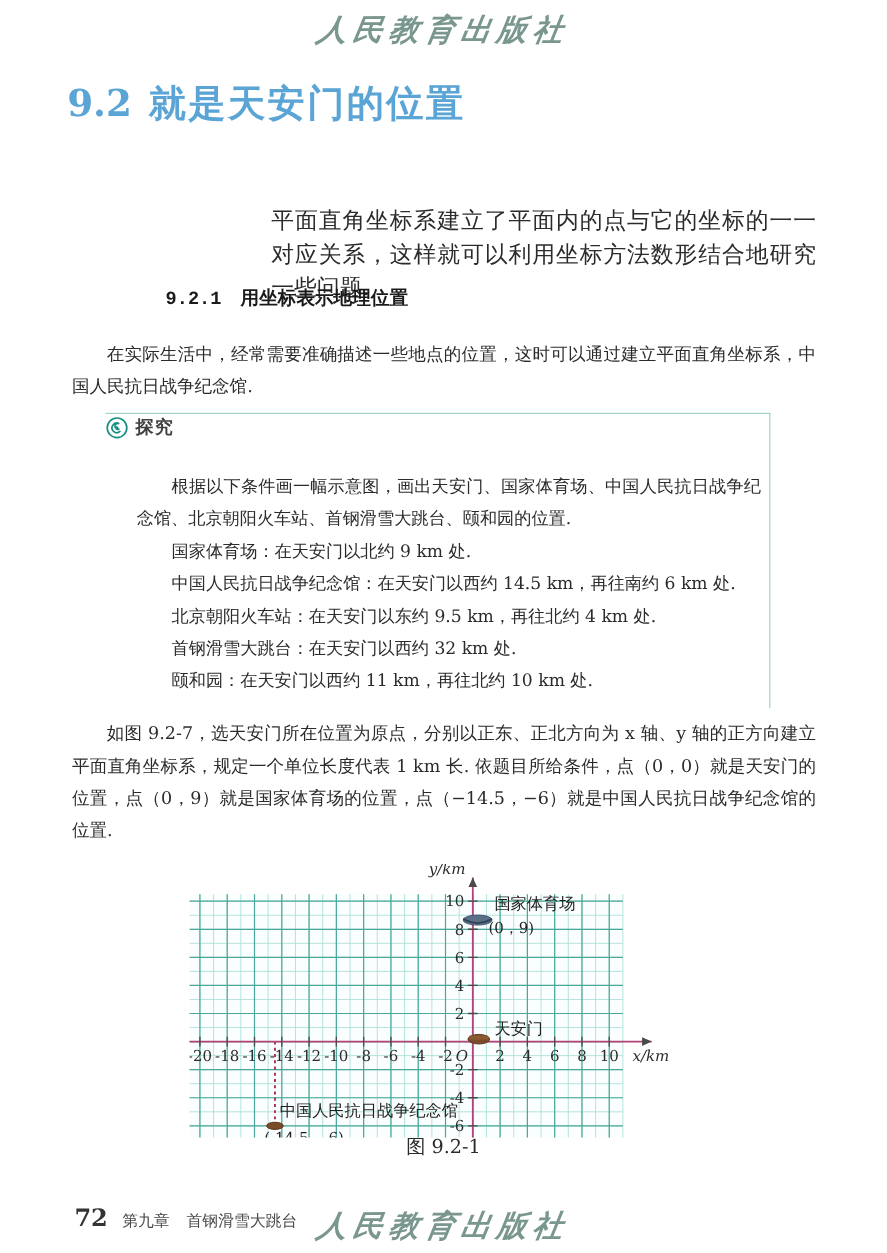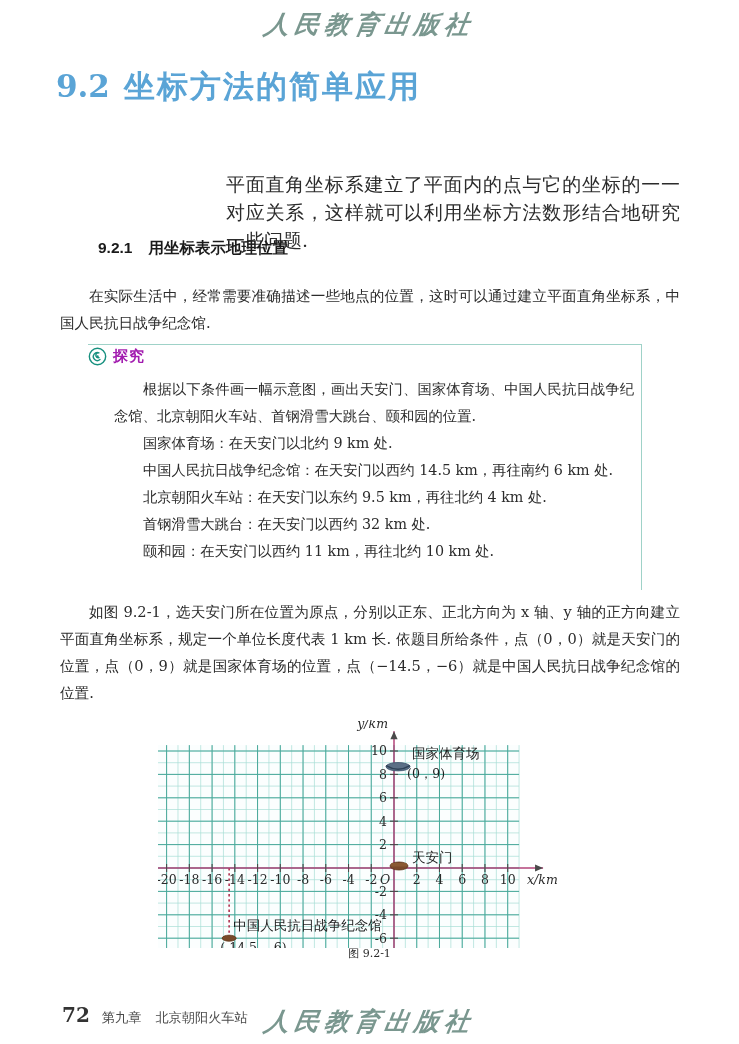--- a/index.html
+++ b/index.html
@@ -64,21 +64,21 @@
   .sub-title {
     position: absolute;
     left: 98px;
     top: 238px;
     font-family: "DejaVu Sans", "Liberation Sans", sans-serif;
     font-size: 15.5px;
     font-weight: bold;
     color: #1a1a1a;
     white-space: nowrap;
   }
-  .sub-title .sn { padding-right: 16px; font-family: Liberation Sans, sans-serif; }
+  .sub-title .sn { padding-right: 16px; font-family: Liberation Mono, monospace; margin-left: 40px; }
 
   
   .para {
     position: absolute;
     font-size: 14.6px;
     line-height: 27px;
     text-align: justify;
     color: #2b2b2b;
   }
   .para.p1 { left: 60px; top: 282px; width: 620px; text-indent: 29px; }
@@ -99,54 +99,54 @@
   .inquiry .rule-right {
     position: absolute; right: 0; top: 0; width: 1px; height: 246px;
     background: #9fd2c8;
   }
   .inquiry .head {
     position: absolute; left: 0; top: 3px;
     display: flex; align-items: center; gap: 6px;
   }
   .inquiry .head .label {
     font-family: Liberation Sans, sans-serif;
-    font-size: 15px; font-weight: bold; color: #a21caf;
+    font-size: 15px; font-weight: bold; color: #404040;
     letter-spacing: 1px;
   }
   .explore-icon { display:block; }
   .inquiry .body {
     position: absolute;
     left: 26px;
     top: 32px;
     width: 520px;
     font-size: 14.3px;
     line-height: 27px;
     color: #2b2b2b;
     text-align: justify;
   }
-  .inquiry .body .lead { text-indent: 29px; }
+  .inquiry .body .lead { text-indent: 29px; margin-top: 17px; }
   .inquiry .body .item { text-indent: 29px; }
 
   
   .figure {
     position: absolute;
     left: 0; top: 714px;
     width: 739px;
     height: 250px;
   }
   .plot {
     position: absolute;
     left: 158px;
     top: 6px;
   }
   .fig-caption {
     position: absolute;
     left: 0; top: 232px; width: 739px;
     text-align: center;
-    font-size: 11px;
+    font-size: 16px;
     color: #2b2b2b;
   }
 
   
   .footer {
     position: absolute;
     left: 62px;
     top: 1003px;
     font-size: 13.2px;
     color: #4a4a4a;
@@ -154,21 +154,21 @@
   }
   .footer .pg { font-weight: bold; font-size: 20px; padding-right: 12px; color:#333; }
   .footer .ch { padding-right: 14px; margin-top: 36px; }
 </style>
 </head>
 <body>
 
 <div class="pub-mark top">人民教育出版社</div>
 
 <div class="sec-title">
-  <span class="num">9.2</span><span>坐标方法的简单应用</span>
+  <span class="num">9.2</span><span>就是天安门的位置</span>
 </div>
 
 <div class="intro">平面直角坐标系建立了平面内的点与它的坐标的一一对应关系，这样就可以利用坐标方法数形结合地研究一些问题.</div>
 
 <div class="sub-title">
   <span class="sn">9.2.1</span><span>用坐标表示地理位置</span>
 </div>
 
 <div class="para p1">在实际生活中，经常需要准确描述一些地点的位置，这时可以通过建立平面直角坐标系，中国人民抗日战争纪念馆.</div>
 
@@ -190,21 +190,21 @@
   <div class="body">
     <div class="lead">根据以下条件画一幅示意图，画出天安门、国家体育场、中国人民抗日战争纪念馆、北京朝阳火车站、首钢滑雪大跳台、颐和园的位置.</div>
     <div class="item">国家体育场：在天安门以北约 9 km 处.</div>
     <div class="item">中国人民抗日战争纪念馆：在天安门以西约 14.5 km，再往南约 6 km 处.</div>
     <div class="item">北京朝阳火车站：在天安门以东约 9.5 km，再往北约 4 km 处.</div>
     <div class="item">首钢滑雪大跳台：在天安门以西约 32 km 处.</div>
     <div class="item">颐和园：在天安门以西约 11 km，再往北约 10 km 处.</div>
   </div>
 </div>
 
-<div class="para p2">如图 9.2-1，选天安门所在位置为原点，分别以正东、正北方向为 x 轴、y 轴的正方向建立平面直角坐标系，规定一个单位长度代表 1 km 长. 依题目所给条件，点（0，0）就是天安门的位置，点（0，9）就是国家体育场的位置，点（−14.5，−6）就是中国人民抗日战争纪念馆的位置.</div>
+<div class="para p2">如图 9.2-7，选天安门所在位置为原点，分别以正东、正北方向为 x 轴、y 轴的正方向建立平面直角坐标系，规定一个单位长度代表 1 km 长. 依题目所给条件，点（0，0）就是天安门的位置，点（0，9）就是国家体育场的位置，点（−14.5，−6）就是中国人民抗日战争纪念馆的位置.</div>
 
 <div class="figure">
   <svg class="plot" id="plot-svg" width="420" height="228" viewBox="0 0 420 228">
       <rect x="-8.454999999999984" y="25.150000000000006" width="369.525" height="204.74999999999997" fill="#fbfefe"></rect>
       <g stroke="#a8ded6" stroke-width="0.7">
         <line x1="-2.769999999999982" y1="25.150000000000006" x2="-2.769999999999982" y2="229.89999999999998"></line>
         <line x1="8.600000000000023" y1="25.150000000000006" x2="8.600000000000023" y2="229.89999999999998"></line>
         <line x1="19.970000000000027" y1="25.150000000000006" x2="19.970000000000027" y2="229.89999999999998"></line>
         <line x1="31.340000000000003" y1="25.150000000000006" x2="31.340000000000003" y2="229.89999999999998"></line>
         <line x1="42.71000000000001" y1="25.150000000000006" x2="42.71000000000001" y2="229.89999999999998"></line>
@@ -354,16 +354,16 @@
       <g>
         <ellipse cx="71.13500000000002" cy="218.2" rx="7" ry="3" fill="#7a4a2a" stroke="#5d3619" stroke-width="0.8"></ellipse>
         <text x="75.13500000000002" y="210.2" font-size="13.5" fill="#1f1f1f" font-family="&quot;DejaVu Serif&quot;,&quot;Liberation Serif&quot;,serif">中国人民抗日战争纪念馆</text>
         <text x="62.13500000000002" y="232.2" font-size="12.5" fill="#1f1f1f" font-family="&quot;DejaVu Serif&quot;,&quot;Liberation Serif&quot;,serif">(-14.5，-6)</text>
       </g>
     </svg>
   <div class="fig-caption">图 9.2-1</div>
 </div>
 
 <div class="footer">
-  <span class="pg">72</span><span class="ch">第九章</span><span>北京朝阳火车站</span>
+  <span class="pg">72</span><span class="ch">第九章</span><span>首钢滑雪大跳台</span>
 </div>
 
 <div class="pub-mark bottom">人民教育出版社</div>
 
 </body></html>

